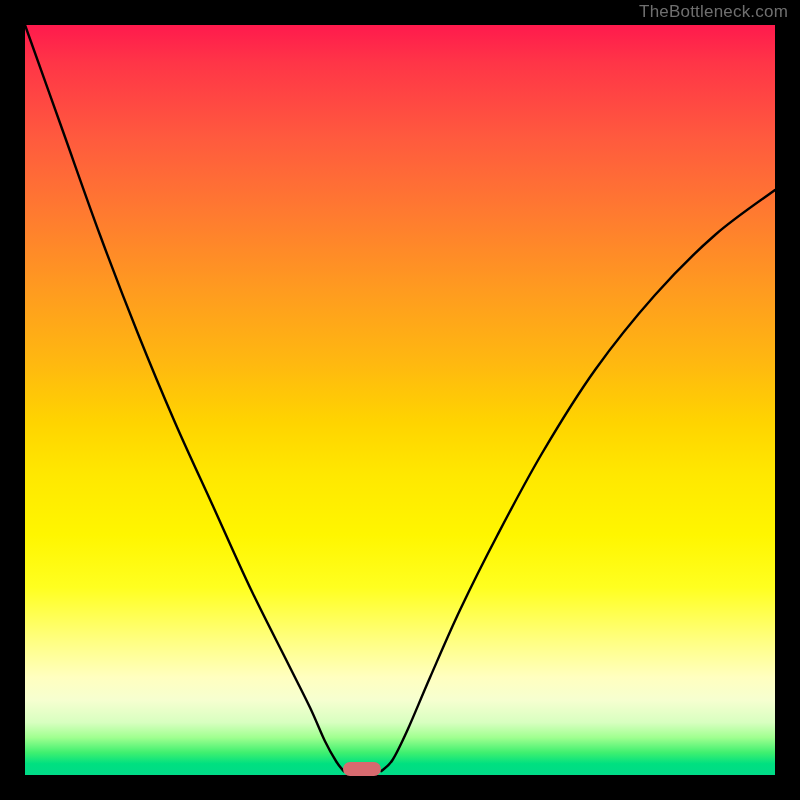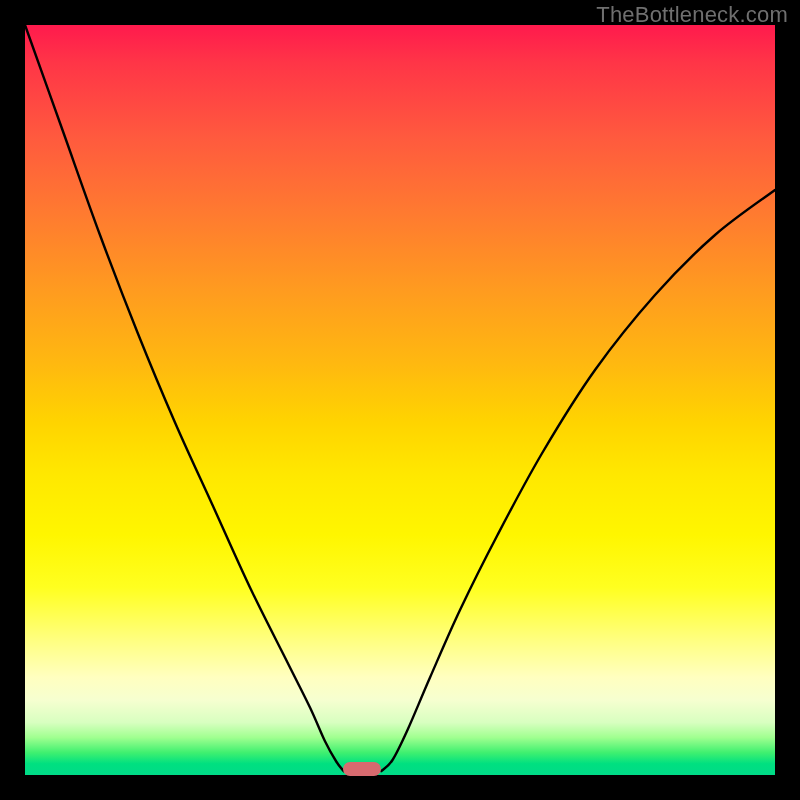--- a/index.html
+++ b/index.html
@@ -36,21 +36,21 @@
       #40f070 97%,
       #00e080 98.5%,
       #00da88 100%
     );
   }
   .watermark {
     position: absolute;
     top: 2px;
     right: 12px;
     color: #6f6f6f;
-    font-size: 22px;
+    font-size: 17px;
     font-weight: 500;
     letter-spacing: 0.2px;
     user-select: none;
   }
   .marker {
     position: absolute;
     width: 38px;
     height: 14px;
     border-radius: 7px;
     background: #d76a6f;

